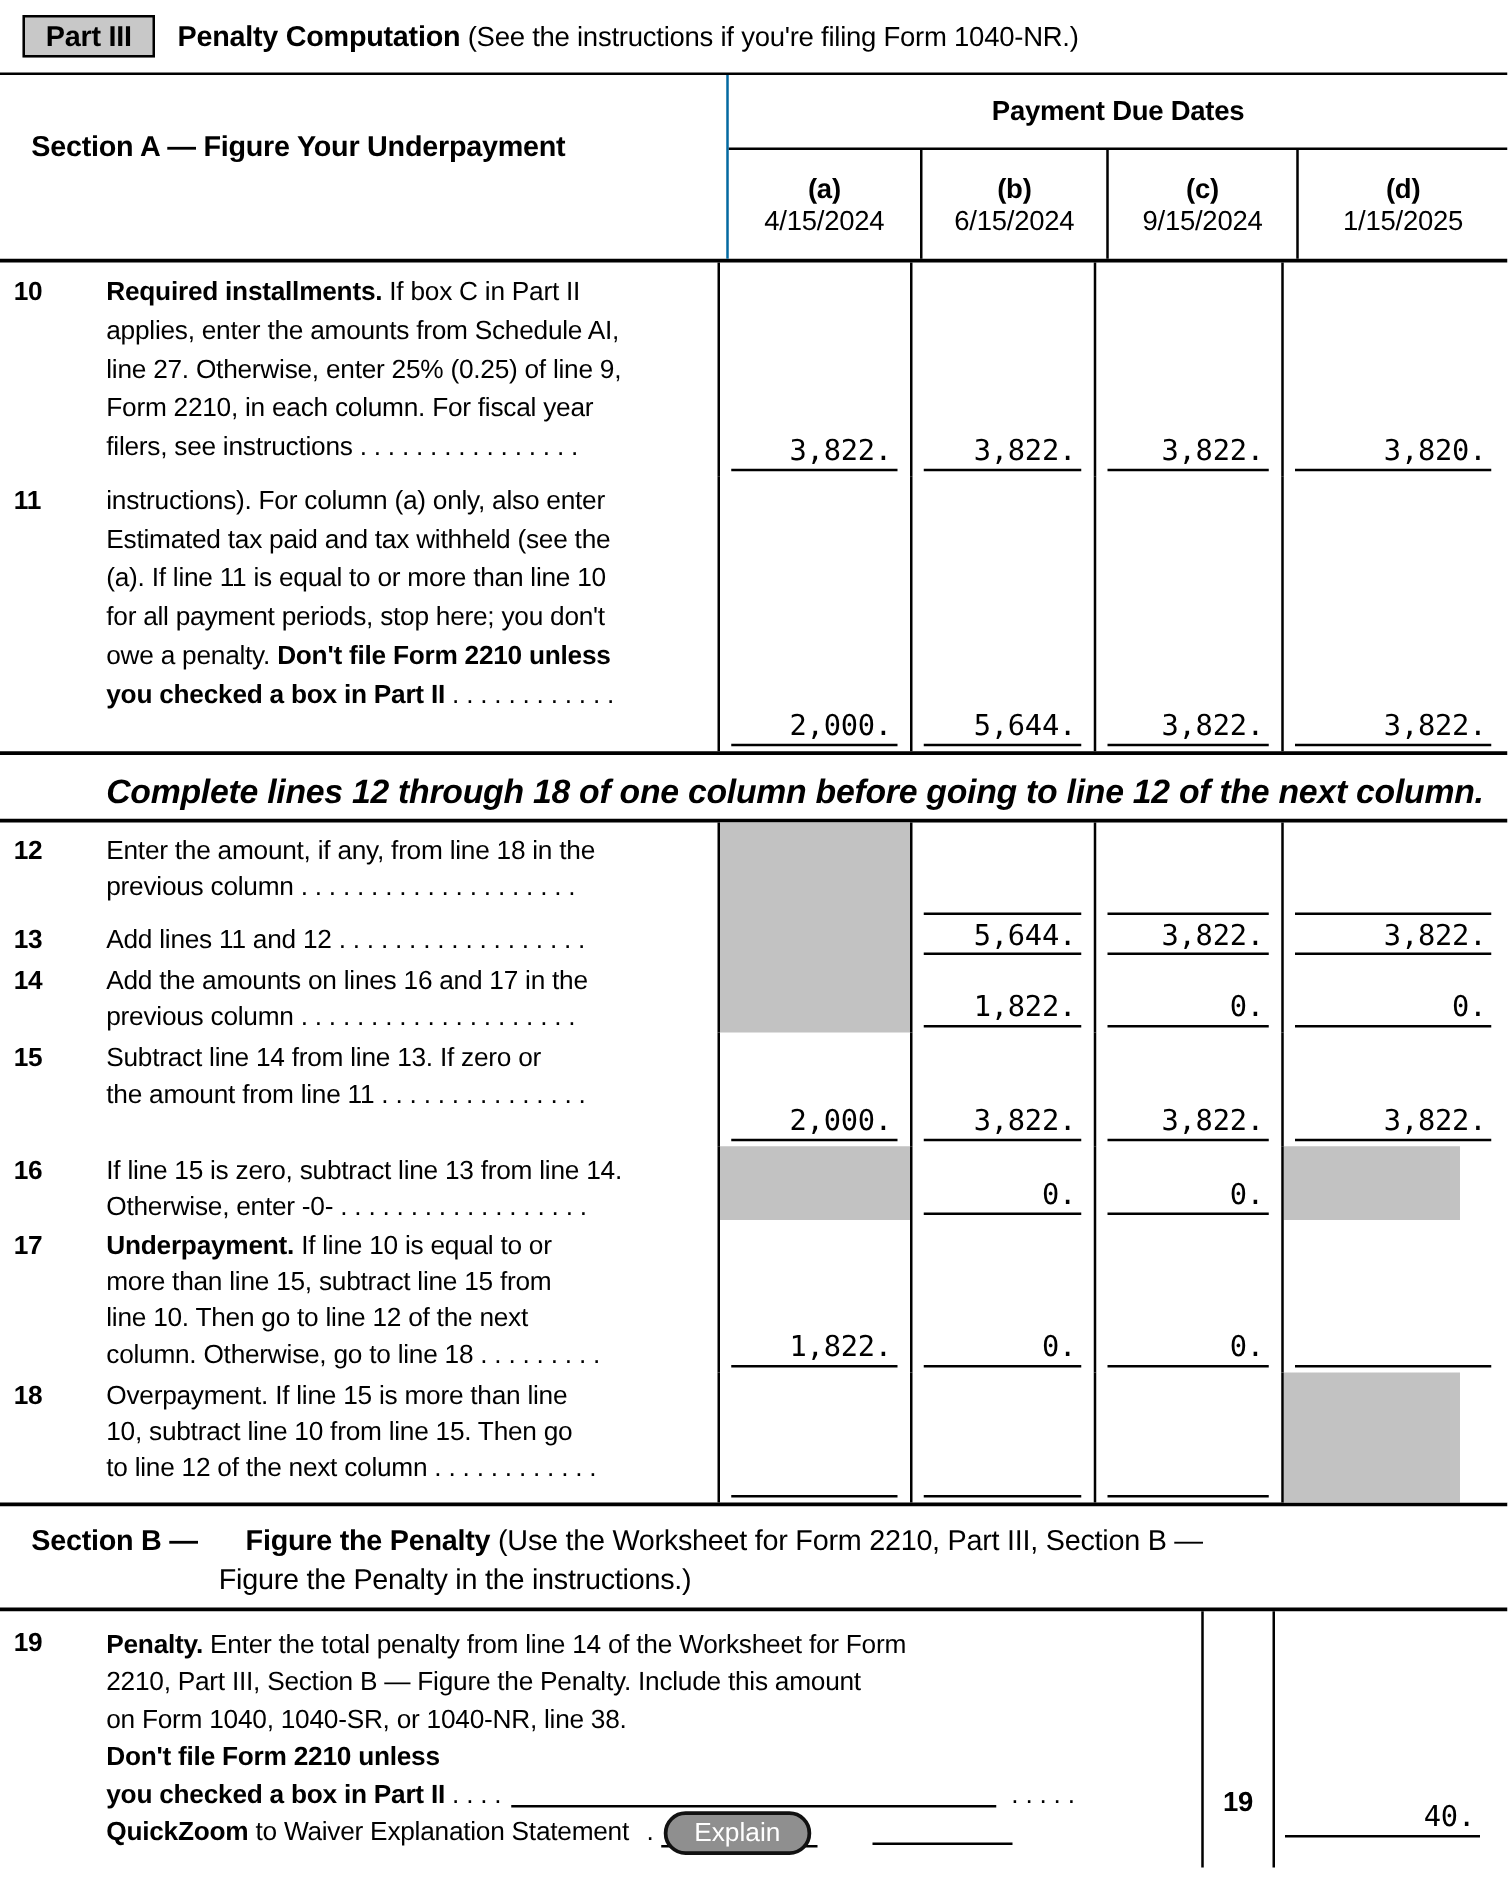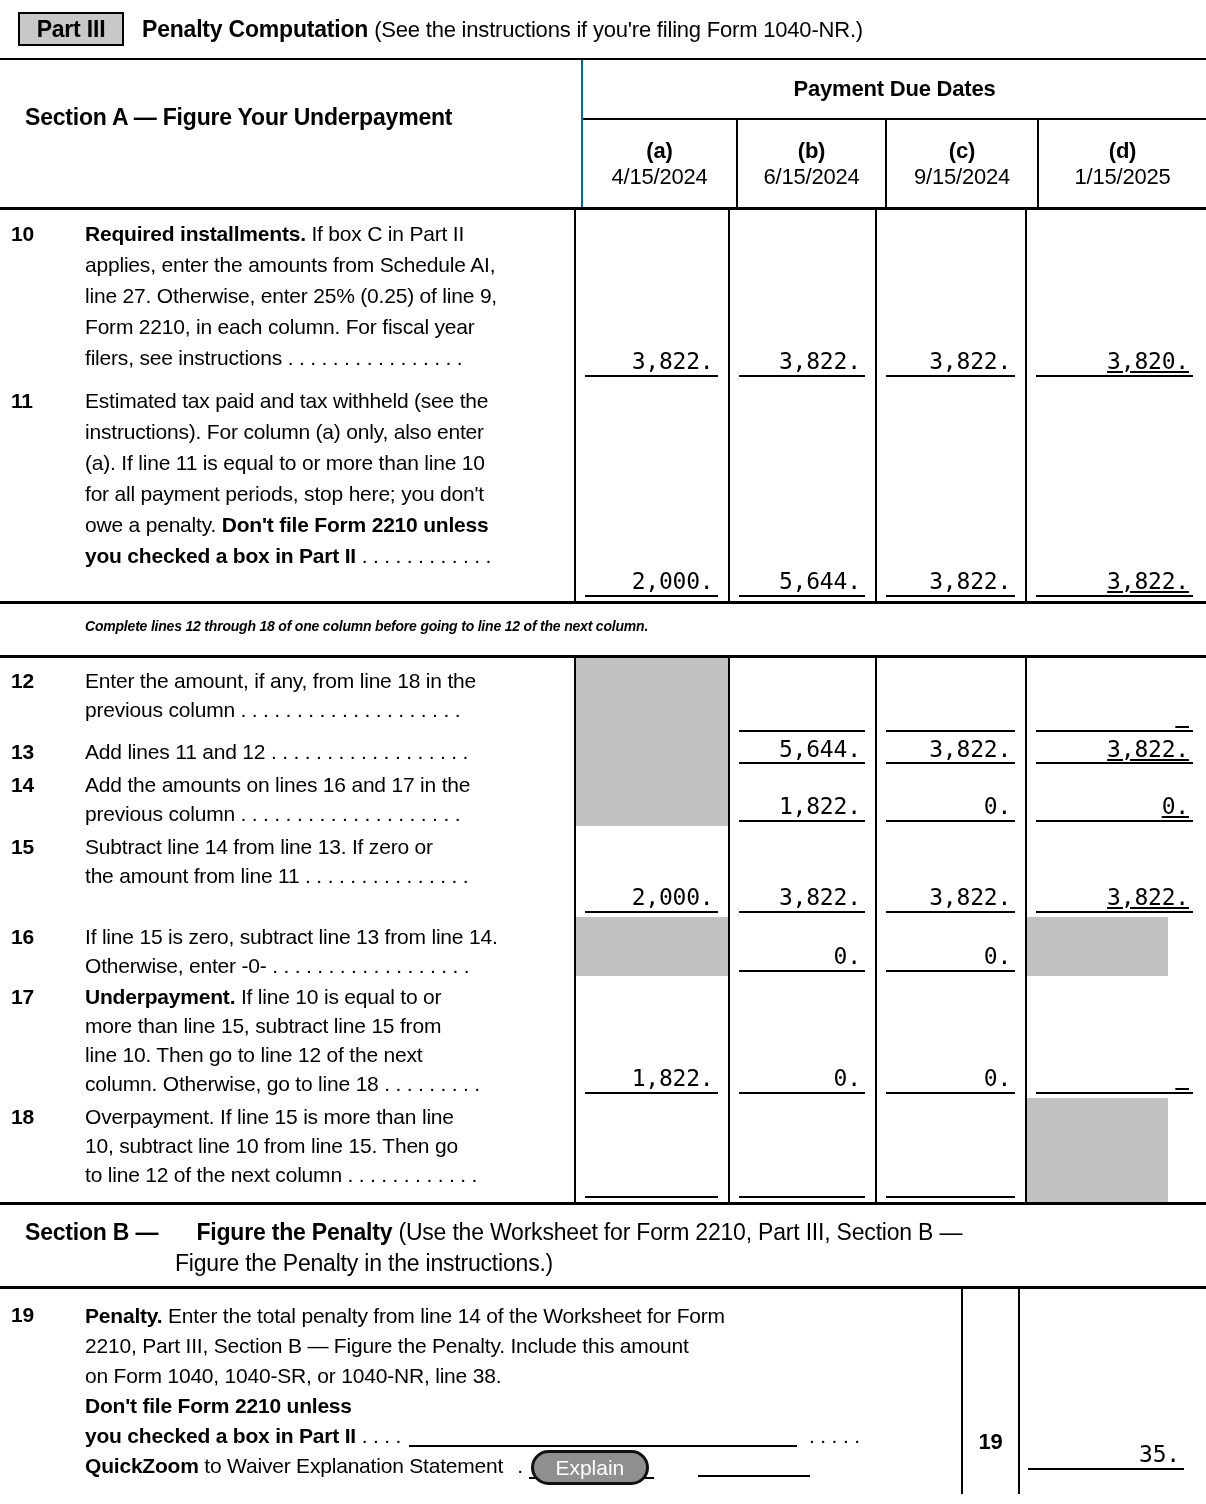--- a/index.html
+++ b/index.html
@@ -39,32 +39,32 @@
   .row{display:flex;}
   .txtcell{width:583px;border-right:2px solid #000;position:relative;}
   .num{position:absolute;left:11px;font-weight:bold;font-size:21px;}
   .lines{margin-left:85px;margin-right:6px;font-size:21px;}
   .rows-upper .lines{line-height:31px;}
   .rows-lower .lines{line-height:29px;}
   .rows-upper .num{line-height:31px;}
   .rows-lower .num{line-height:29px;}
   .vcell{display:flex;flex-direction:column;justify-content:flex-end;}
   .vcell+.vcell{border-left:2px solid #000;}
-  .vc-a{width:153px;}.vc-b{width:149px;}.vc-c{width:152px;}.vc-d{width:183px;text-decoration:underline;}
+  .vc-a{width:153px;}.vc-b{width:149px;}.vc-c{width:152px;}.vc-d{width:183px;}
   .vcell.gray{background:var(--shade);}
   .vcell.vc-d.gray{background:linear-gradient(90deg,var(--shade) 0,var(--shade) 141px,#fff 141px);}
   .entry{
     border-bottom:2px solid #000;margin:0 10px 4px 9px;min-height:27px;
     text-align:right;padding-right:4px;
     font-family:"DejaVu Sans Mono",monospace;font-size:23px;line-height:27px;
   }
   .vc-d .entry{margin-right:13px;}
   
   .note{height:54px;border-bottom:3px solid #000;padding:14px 0 0 85px;
-    font-weight:bold;font-style:italic;font-size:14px;}
+    font-weight:bold;font-style:italic;font-size:27px;}
   
   .secB{height:84px;border-bottom:3px solid #000;padding:12px 0 0 25px;font-size:23px;line-height:31px;}
   .secB .indent{margin-left:150px;}
   
   .l19{display:flex;height:205px;}
   .l19-left{width:963px;border-right:2px solid #000;position:relative;padding-top:12px;}
   .l19-lines{margin-left:85px;font-size:21px;line-height:30px;}
   .l19-left .num{top:14px;}
   .inline-ul{display:inline-block;border-bottom:2px solid #000;height:20px;vertical-align:-4px;margin-left:8px;}
   .btn-seat{display:inline-block;width:125px;border-bottom:2px solid #000;height:24px;position:relative;vertical-align:-6px;margin-left:6px;}
@@ -137,22 +137,22 @@
         <div class="entry">3,822.</div>
       </div>
       <div class="vcell vc-d">
         <div class="entry">3,820.</div>
       </div>
     </div>
     <div class="row" style="height: 220px;">
       <div class="txtcell">
         <div class="num" style="top: 4px;">11</div>
         <div class="lines" style="padding-top: 4px;">
+          <div><span>instructions). For column (a) only, also enter</span></div>
           <div><span>Estimated tax paid and tax withheld (see the</span></div>
-          <div><span>instructions). For column (a) only, also enter</span></div>
           <div><span>(a). If line 11 is equal to or more than line 10</span></div>
           <div><span>for all payment periods, stop here; you don't</span></div>
           <div><span>owe a penalty. </span><span class="b">Don't file Form 2210 unless</span></div>
           <div><span class="b">you checked a box in Part II</span><span> . . . . . . . . . . . .</span></div>
         </div>
       </div>
       <div class="vcell vc-a">
         <div class="entry">2,000.</div>
       </div>
       <div class="vcell vc-b">
@@ -328,15 +328,15 @@
       <div>
         <span class="b">you checked a box in Part II</span><span> . . . .</span><span class="inline-ul" style="width:388px;"></span><span style="margin-left:12px;">. . . . .</span>
       </div>
       <div>
         <span class="b">QuickZoom</span><span> to Waiver Explanation Statement</span><span style="margin-left:14px;">.</span><span class="btn-seat"><button class="explain-btn">Explain</button></span><span class="inline-ul" style="width:112px;margin-left:44px;"></span>
       </div>
     </div>
   </div>
   <div class="l19-box">19</div>
   <div class="l19-val">
-    <div class="entry"><span>35.</span></div>
+    <div class="entry"><span>40.</span></div>
   </div>
 </div>
 
 </body></html>

